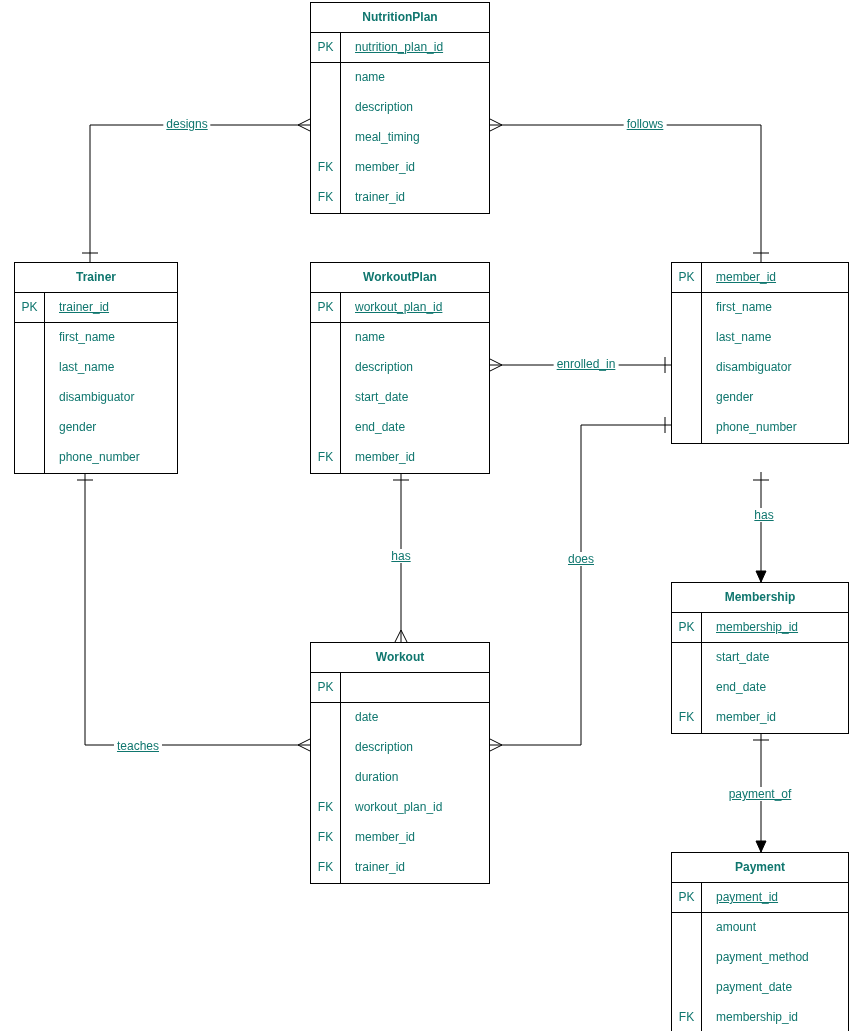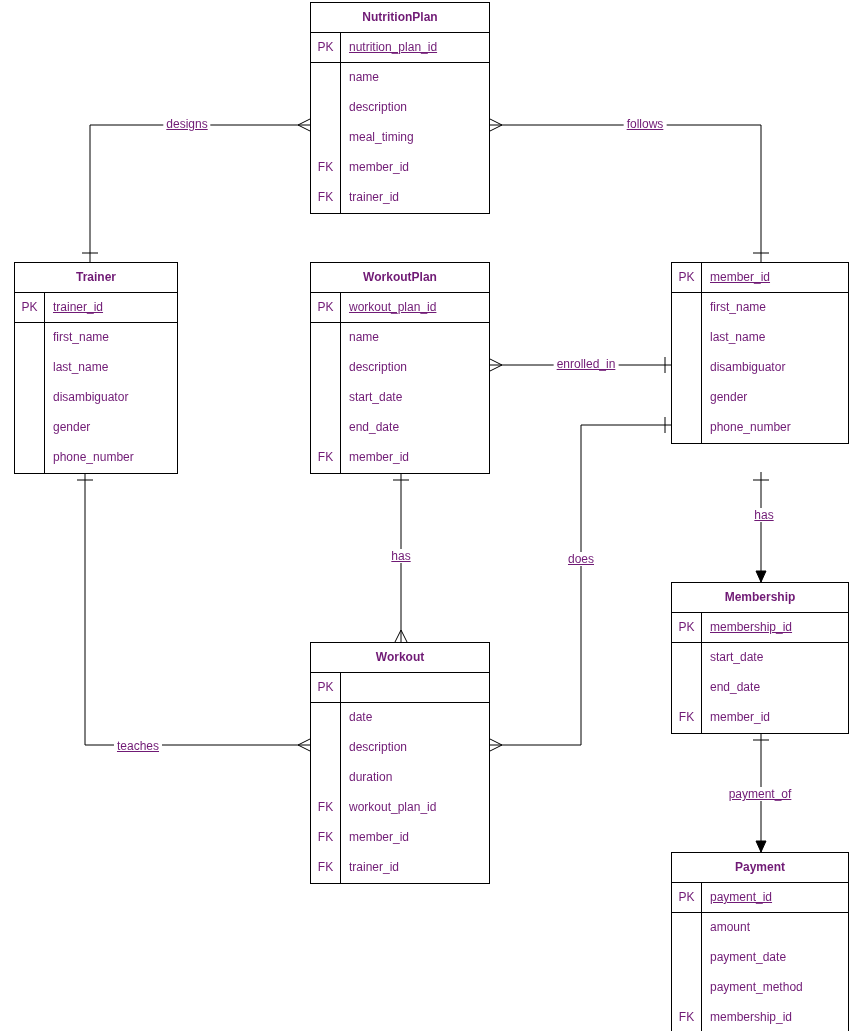--- a/index.html
+++ b/index.html
@@ -4,39 +4,39 @@
 <style>
   html, body { margin: 0; padding: 0; background: #ffffff; }
   #canvas {
     position: relative;
     width: 851px;
     height: 1031px;
     overflow: hidden;
     background: #ffffff;
     font-family: "Liberation Sans", sans-serif;
     font-size: 12px;
-    color: #701a75;
+    color: #0f766e;
   }
   #wires { position: absolute; left: 0; top: 0; }
   .entity {
     position: absolute;
     background: #ffffff;
     border: 1px solid #000000;
     box-sizing: border-box;
   }
   .entity-title {
     height: 30px;
     line-height: 29px;
     text-align: center;
     font-weight: bold;
     border-bottom: 1px solid #000000;
     box-sizing: border-box;
     overflow: hidden;
   }
-  .erow { display: flex; height: 30px; box-sizing: border-box; }
+  .erow { display: flex; height: 30px; box-sizing: border-box; gap: 6px; }
   .erow.pkrow { border-bottom: 1px solid #000000; }
   .ekey {
     flex: 0 0 30px;
     width: 30px;
     border-right: 1px solid #000000;
     box-sizing: border-box;
     text-align: center;
     line-height: 29px;
   }
   .efield {
@@ -249,25 +249,25 @@
         <div class="erow pkrow">
           <div class="ekey">PK</div>
           <div class="efield pk">payment_id</div>
         </div>
         <div class="erow">
           <div class="ekey"></div>
           <div class="efield">amount</div>
         </div>
         <div class="erow">
           <div class="ekey"></div>
+          <div class="efield">payment_method</div>
+        </div>
+        <div class="erow">
+          <div class="ekey"></div>
           <div class="efield">payment_date</div>
-        </div>
-        <div class="erow">
-          <div class="ekey"></div>
-          <div class="efield">payment_method</div>
         </div>
         <div class="erow">
           <div class="ekey">FK</div>
           <div class="efield">membership_id</div>
         </div>
       </div>
     </div>
   <div id="labels">
       <span class="rel-label" style="left: 187px; top: 124px;">designs</span>
       <span class="rel-label" style="left: 645px; top: 124px;">follows</span>

